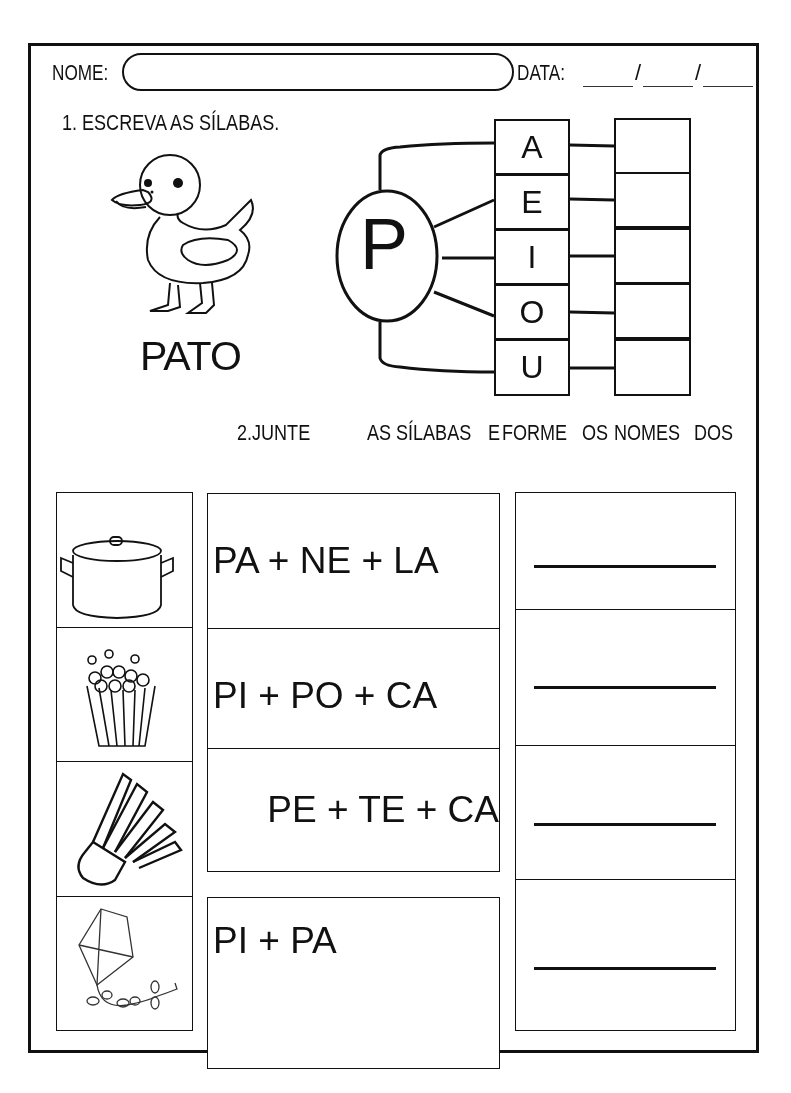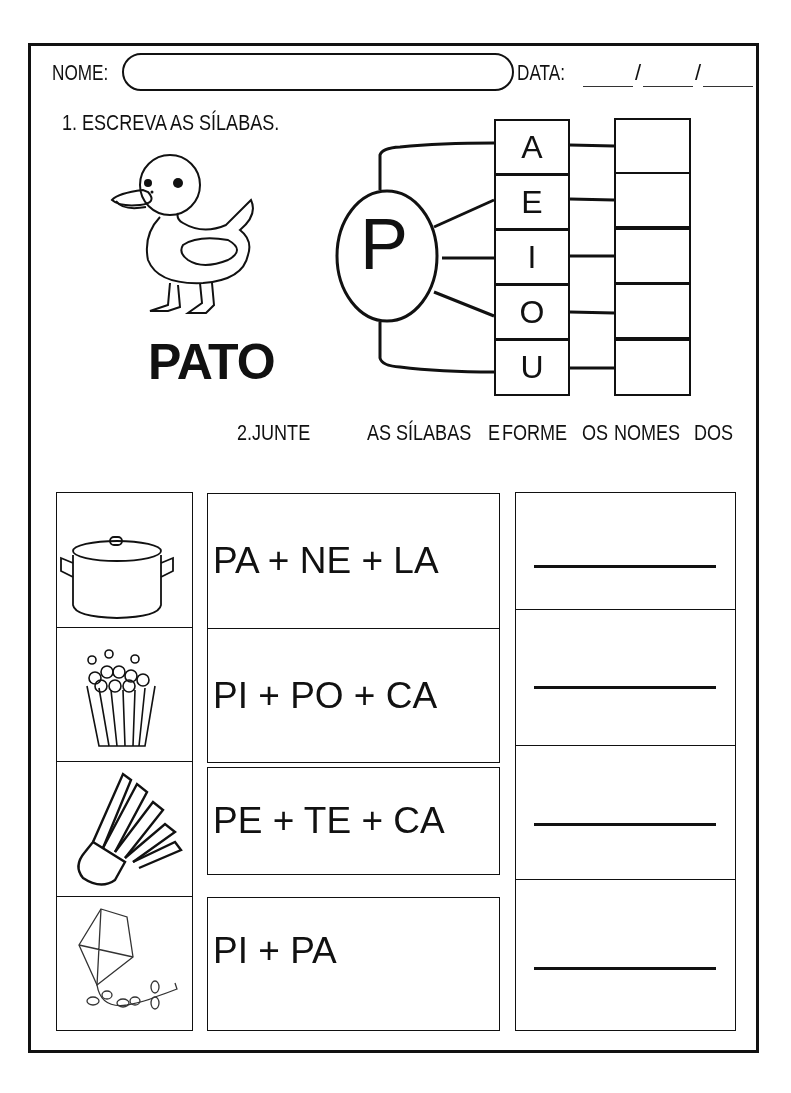--- a/index.html
+++ b/index.html
@@ -11,21 +11,21 @@
 
   
   .nome-label { left:52px; top:60px; font-size:22px; transform:scaleX(0.78); transform-origin:left top; white-space:nowrap; }
   .nome-field { left:122px; top:53px; width:392px; height:38px; border:2px solid #111; border-radius:20px; box-sizing:border-box; }
   .data-label { left:517px; top:60px; font-size:22px; transform:scaleX(0.78); transform-origin:left top; white-space:nowrap; }
   .date-blank { top:86px; height:0; border-bottom:1.5px solid #333; }
   .date-slash { top:60px; font-size:22px; }
 
   .q1 { left:62px; top:110px; font-size:22px; transform:scaleX(0.82); transform-origin:left top; white-space:nowrap; }
 
-  .pato-word { left:148px; top:333px; font-size:50px; letter-spacing:-1px;font-weight:bold; }
+  .pato-word { left:140px; top:333px; font-size:41px; letter-spacing:-1px; }
 
   .syl-box { position:absolute; left:494px; width:76px; height:56px; border:2px solid #111; box-sizing:border-box;
              display:flex; align-items:center; justify-content:center; font-size:32px; }
   .ans-box { position:absolute; left:614px; width:77px; height:56px; border:2px solid #111; box-sizing:border-box; }
 
   .q2 { left:62px; top:418px; width:670px; font-size:22px; line-height:30px; }
   .q2 .line1 { display:flex; justify-content:flex-end; width:670px; }
   .q2 span.w { transform:scaleX(0.82); display:inline-block; transform-origin:left top; }
 
   .img-cell { position:absolute; left:56px; width:137px; border:1.5px solid #111; box-sizing:border-box; background:#fff; }
@@ -176,24 +176,24 @@
     </g>
   </svg>
 </div>
 
 <div class="syl-cell" style="top:493px;height:136px;">
     <span>PA + NE + LA</span>
   </div>
 <div class="syl-cell" style="top:628px;height:135px;">
     <span>PI + PO + CA</span>
   </div>
-<div class="syl-cell" style="top:767px;height:108px;">
+<div class="syl-cell" style="top:748px;height:124px;justify-content:flex-end;">
     <span>PE + TE + CA</span>
   </div>
-<div class="syl-cell" style="top:897px;height:134px;align-items:flex-start;padding-top:32px;">
+<div class="syl-cell" style="top:897px;height:172px;align-items:flex-start;padding-top:22px;">
     <span>PI + PA</span>
   </div>
 
 <div class="write-cell" style="top:492px;height:118px;">
     <div class="write-line" style="top:72px;"></div>
   </div>
 <div class="write-cell" style="top:609px;height:137px;">
     <div class="write-line" style="top:76px;"></div>
   </div>
 <div class="write-cell" style="top:745px;height:135px;">

